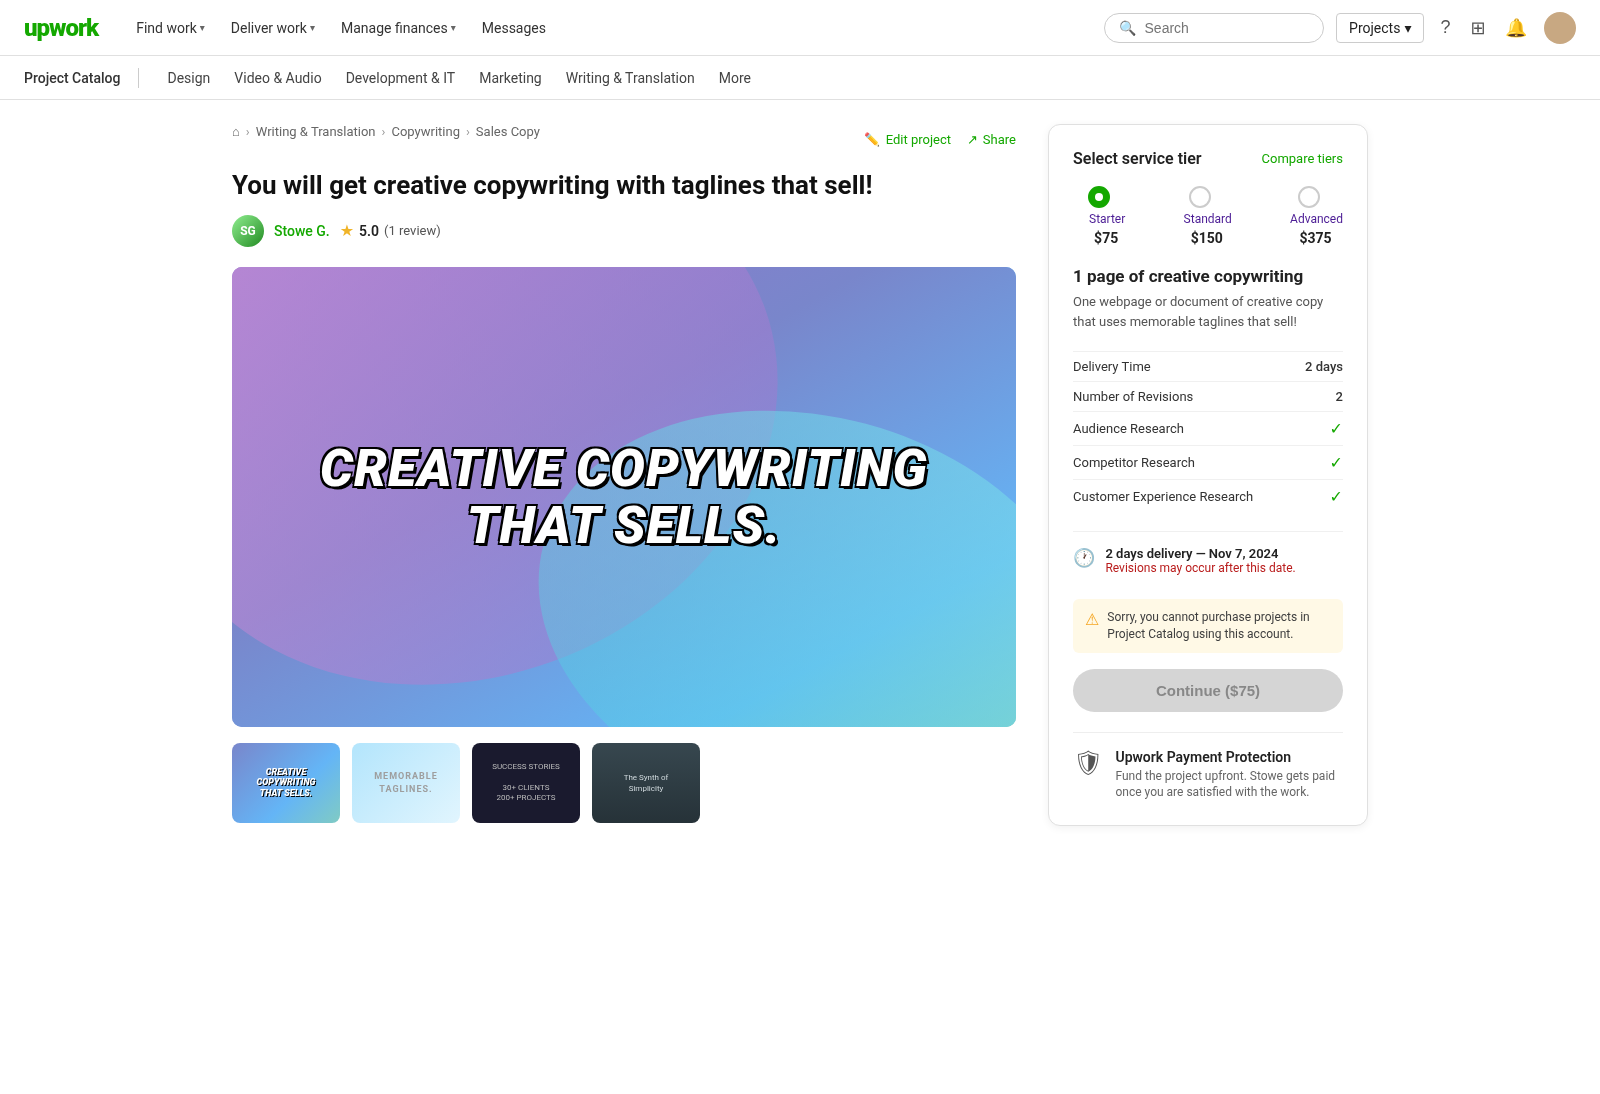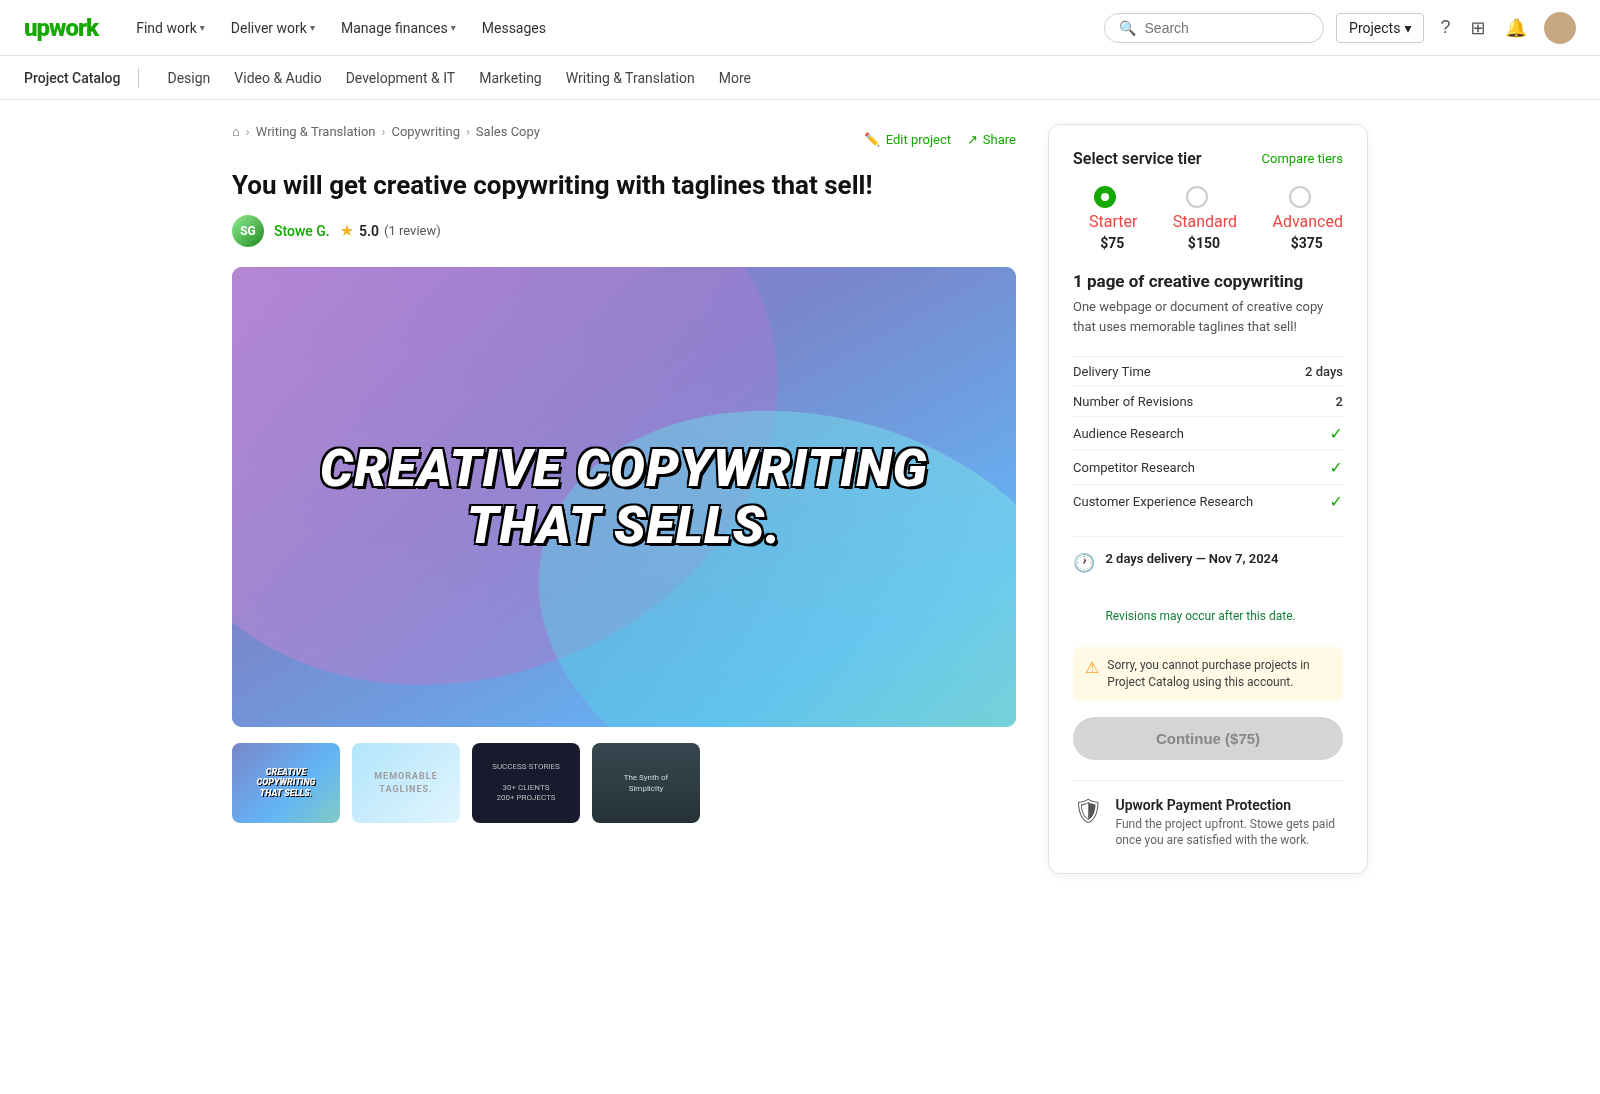--- a/index.html
+++ b/index.html
@@ -107,39 +107,39 @@
     .compare-link { color: #14a800; font-size: 13px; cursor: pointer; }
 
     .tiers-row { display: flex; justify-content: space-between; margin-bottom: 20px; }
     .tier-opt { display: flex; flex-direction: column; align-items: center; gap: 4px; cursor: pointer; }
     .tier-radio {
       width: 22px; height: 22px; border-radius: 50%; border: 2px solid #ccc;
       display: flex; align-items: center; justify-content: center; background: #fff;
     }
     .tier-radio.selected { border-color: #14a800; background: #14a800; }
     .tier-radio.selected::after { content: ''; width: 8px; height: 8px; background: #fff; border-radius: 50%; }
-    .tier-name { font-size: 16px; color: #ef4444; margin-left: 16px; }
+    .tier-name { font-size: 12px; color: #4c1d95; margin-left: 16px; }
     .tier-price { font-size: 14px; font-weight: 700; margin-left: 14px; }
 
     .service-desc { margin-bottom: 20px; }
     .service-desc-title { font-size: 17px; font-weight: 700; margin-bottom: 6px; }
     .service-desc-text { font-size: 13px; color: #555; line-height: 1.5; }
 
     .features-list { margin-bottom: 18px; }
     .feature-row { display: flex; justify-content: space-between; align-items: center; padding: 7px 0; border-top: 1px solid #f0f0f0; }
     .feature-label { font-size: 13px; color: #333; }
     .feature-val { font-size: 13px; color: #333; font-weight: 500; }
     .check-icon { color: #14a800; font-size: 16px; }
 
     .delivery-row {
       display: flex; align-items: flex-start; gap: 10px; padding: 14px 0; border-top: 1px solid #f0f0f0; margin-bottom: 10px;
     }
     .clock-icon { font-size: 18px; color: #333; margin-top: 1px; }
     .delivery-text .d-main { font-size: 13px; font-weight: 600; }
-    .delivery-text .d-sub { font-size: 12px; color: #15803d; margin-top: 43px; }
+    .delivery-text .d-sub { font-size: 12px; color: #b91c1c; }
 
     .warning-row {
       display: flex; align-items: flex-start; gap: 8px; margin-bottom: 16px;
       background: #fff9e6; border-radius: 6px; padding: 10px 12px;
     }
     .warn-icon { color: #f5a623; font-size: 16px; flex-shrink: 0; margin-top: 1px; }
     .warn-text { font-size: 12px; color: #404040; line-height: 1.4; }
 
     .continue-btn {
       width: 100%; padding: 13px; background: #d5d5d5; color: #888; border: none; border-radius: 24px;

